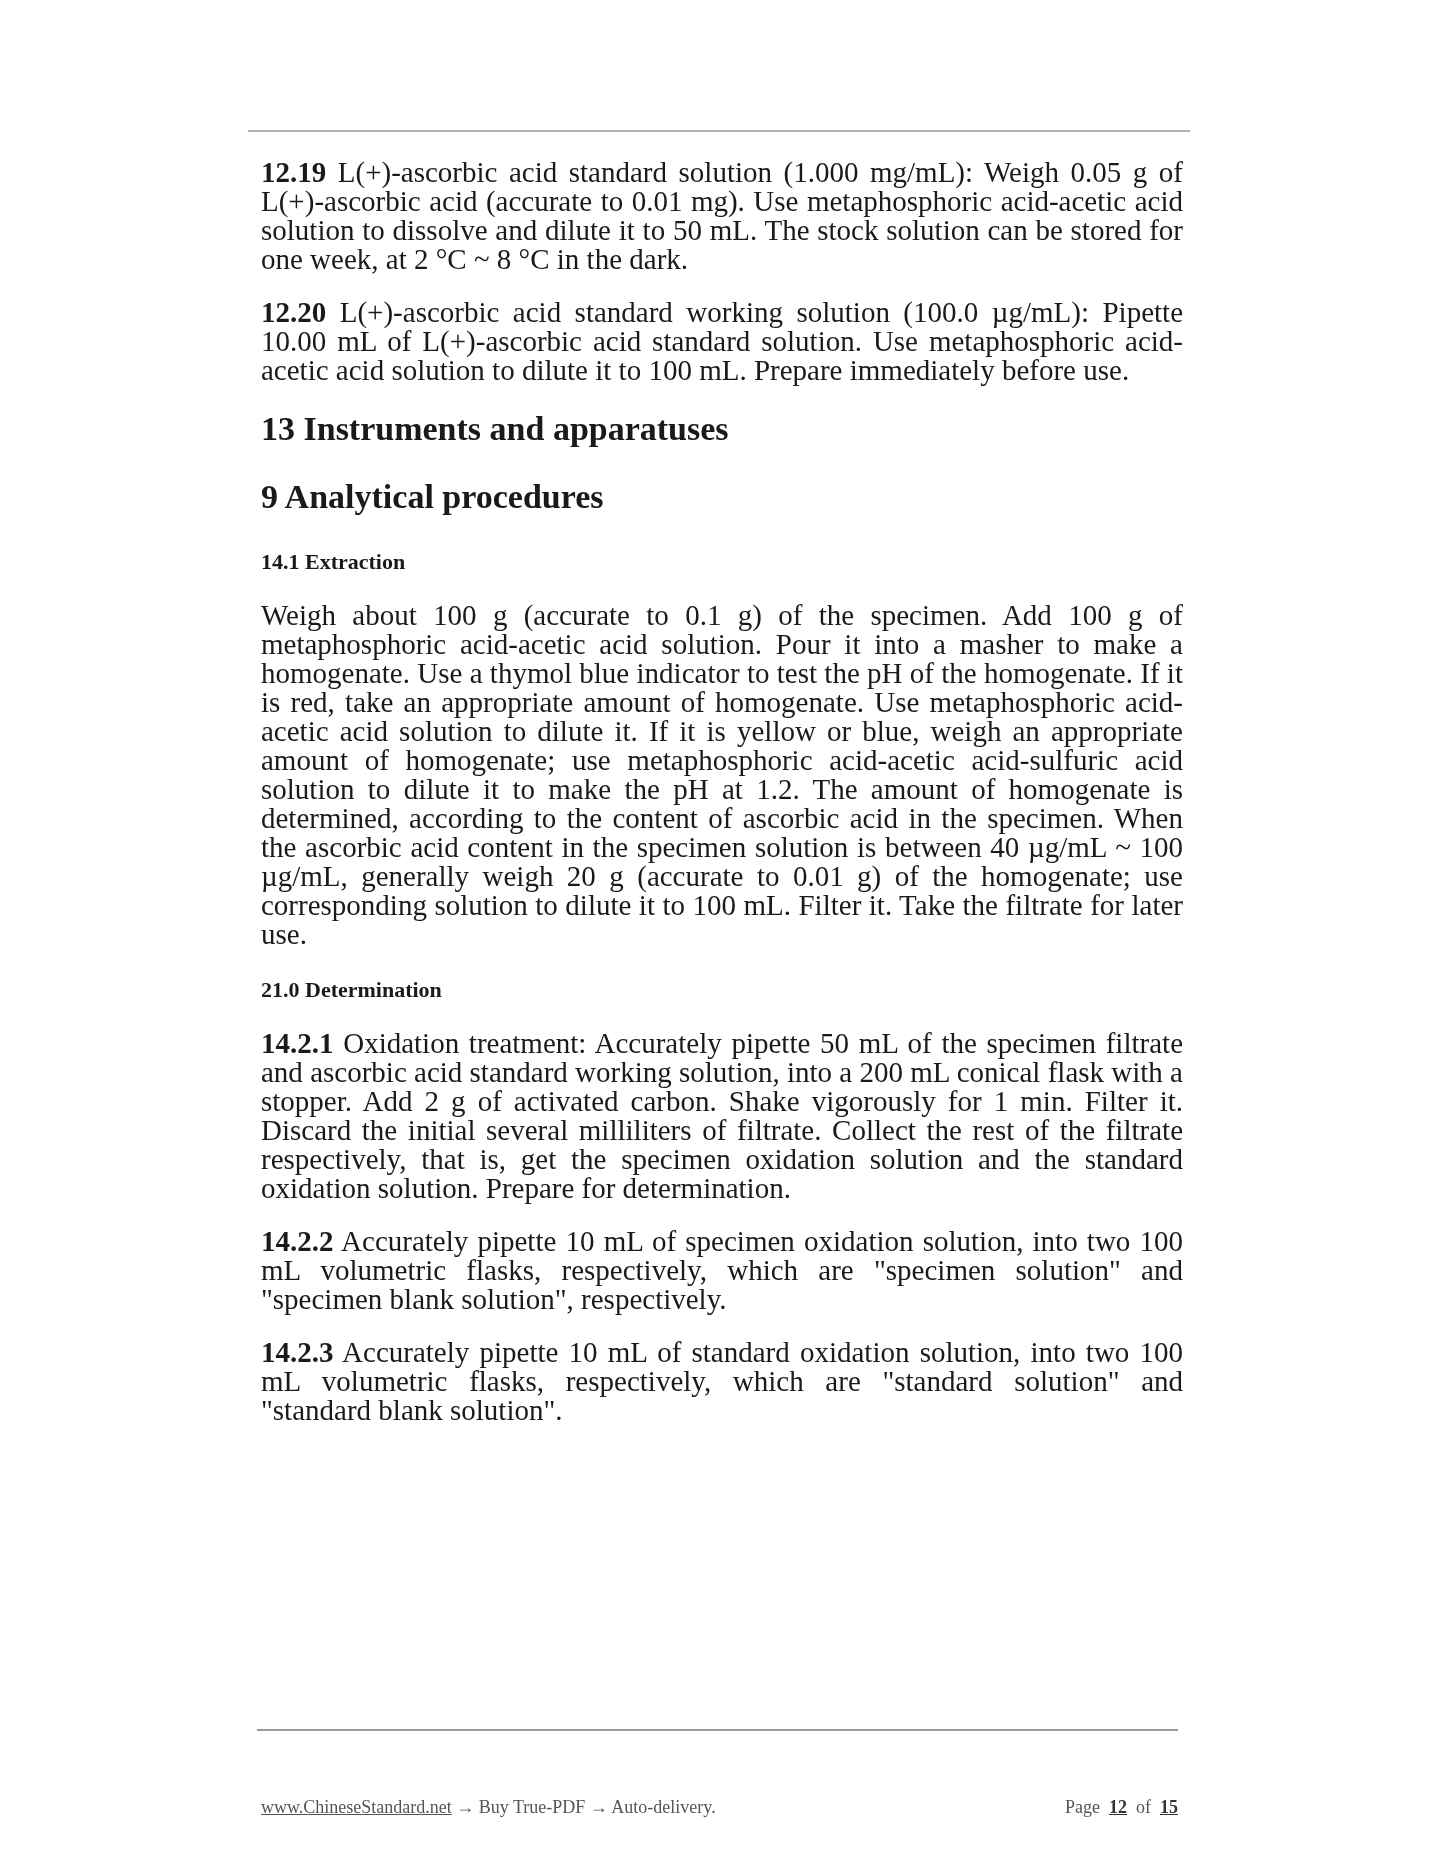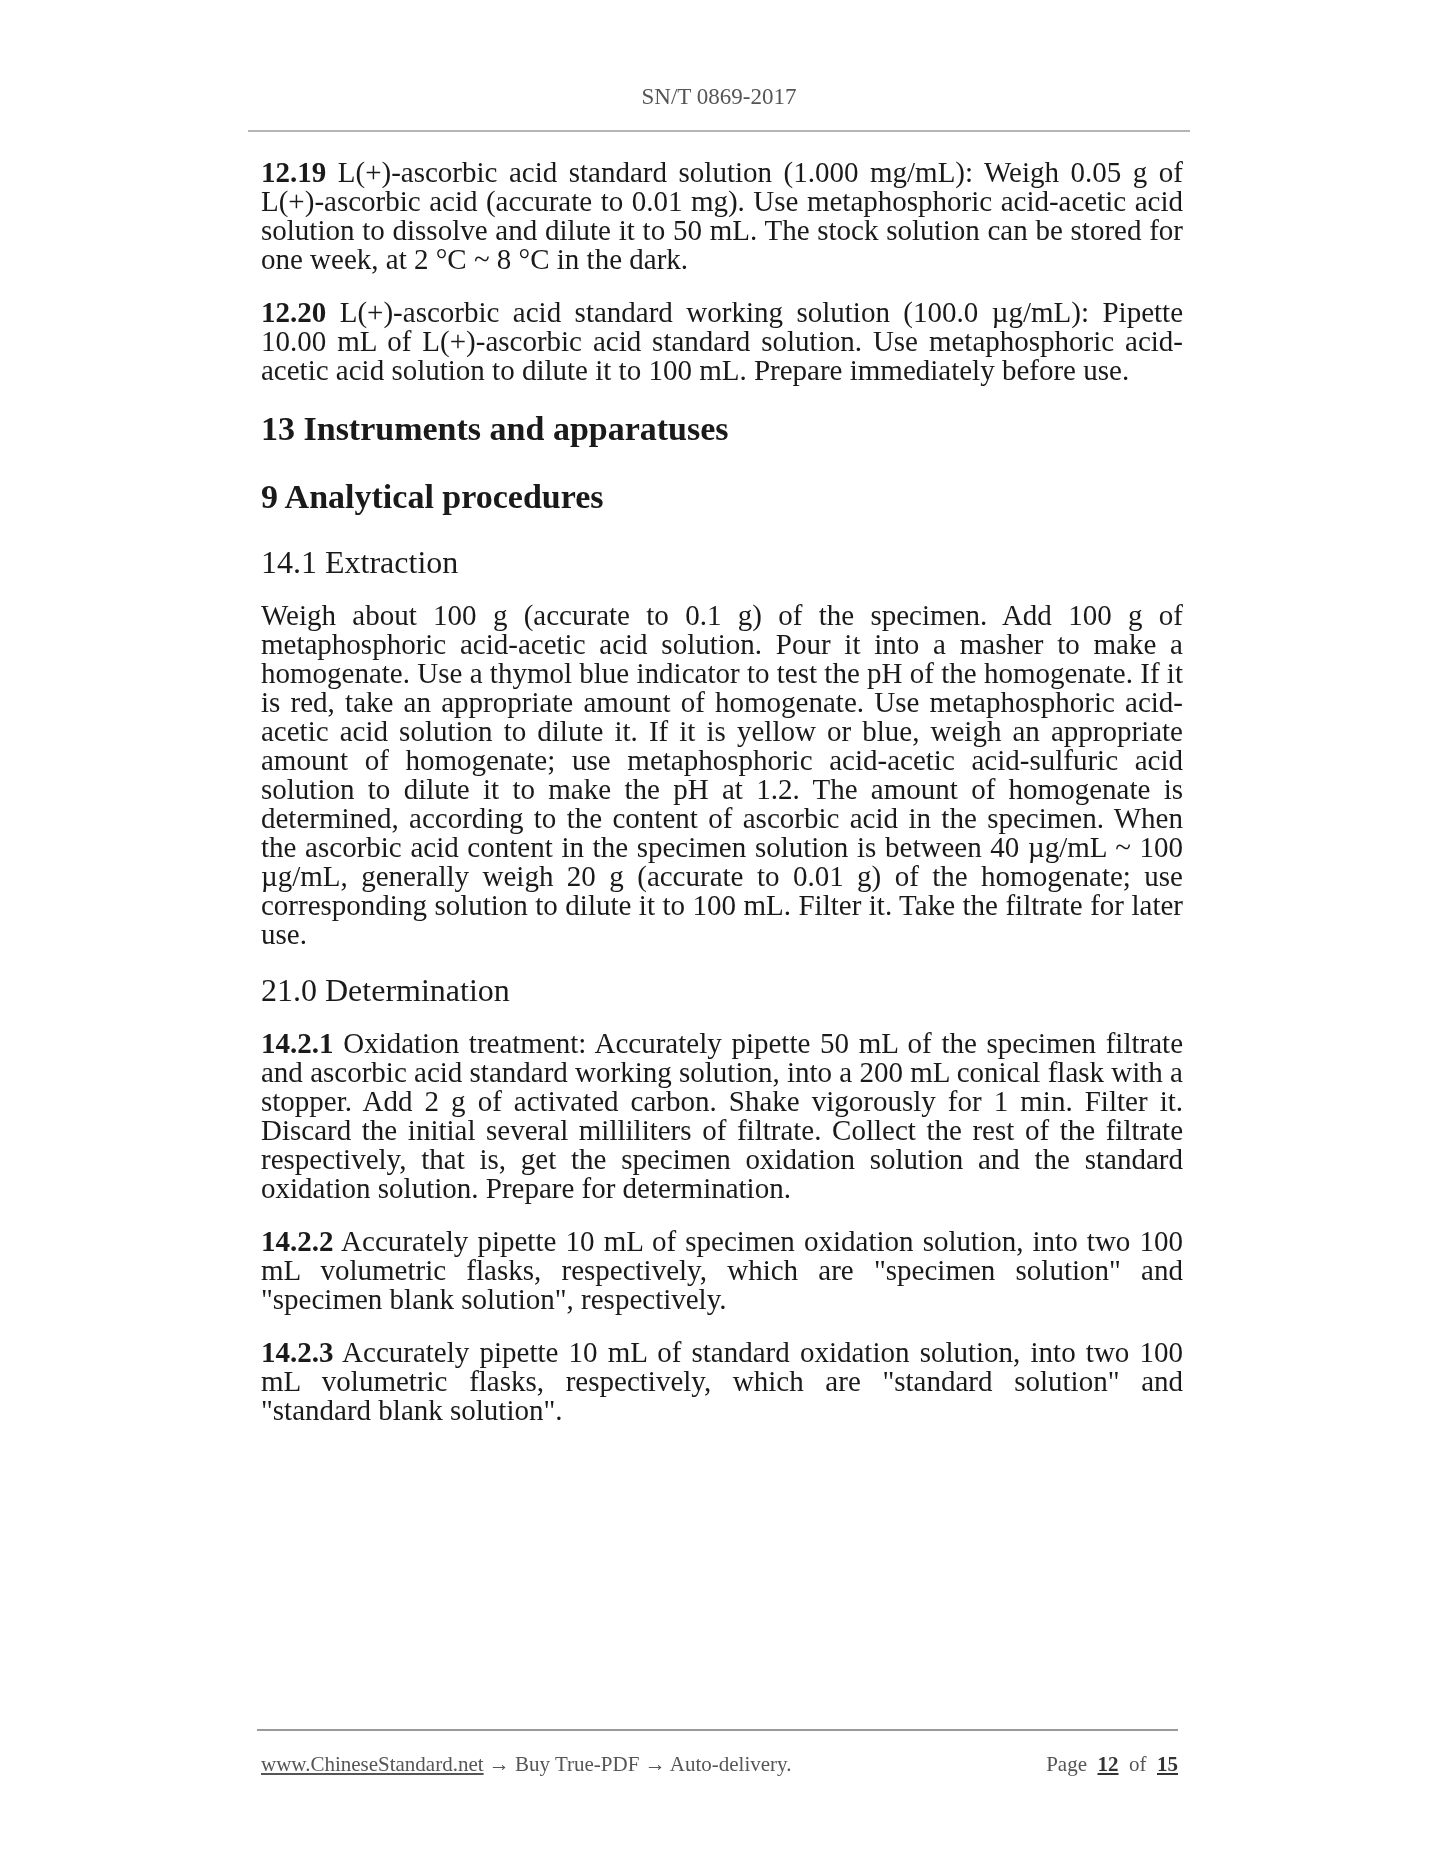--- a/index.html
+++ b/index.html
@@ -10,35 +10,34 @@
   .running-header { position: absolute; left: 248px; width: 942px; top: 84px;
                     text-align: center; font-size: 23px; color: #555555; }
   .header-rule { position: absolute; left: 248px; width: 942px; top: 130px; height: 0;
                  border-top: 2px solid #b5b5b5; }
 
   .content { position: absolute; left: 261px; width: 922px; top: 158px; }
   p.para { margin: 0 0 24px 0; font-size: 29px; line-height: 29px; text-align: justify;
            text-align-last: left; }
   p.para .num { font-weight: bold; }
   h2.sec { margin: 18px 0 28px 0; font-size: 34px; font-weight: bold; line-height: 40px; font-family: Liberation Serif, serif; }
-  h3.sub { margin: 0 0 22px 0; font-size: 32px; font-weight: normal; line-height: 34px; }
+  h3.sub { margin: 0 0 22px 0; font-size: 22px; font-weight: bold; line-height: 34px; }
 
   .footer-rule { position: absolute; left: 257px; width: 921px; top: 1729px; height: 0;
                  border-top: 2px solid #9a9a9a; }
-  .footer { position: absolute; left: 261px; width: 917px; top: 1752px; font-size: 21px;
+  .footer { position: absolute; left: 261px; width: 917px; top: 1797px; font-size: 18px;
             color: #555555; display: flex; justify-content: space-between; }
   .footer a { color: #555555; text-decoration: underline; }
   .footer .pg b { color: #333333; text-decoration: underline; }
 </style>
 </head>
 <body>
 
 <div class="page">
 
-  <div class="running-header">SN/T 0869-2017</div>
   <div class="header-rule"></div>
 
   <div class="content">
 
     <p class="para">
       <span class="num">12.19</span>
       <span>L(+)-ascorbic acid standard solution (1.000 mg/mL): Weigh 0.05 g of L(+)-ascorbic acid (accurate to 0.01 mg). Use metaphosphoric acid-acetic acid solution to dissolve and dilute it to 50 mL. The stock solution can be stored for one week, at 2 °C ~ 8 °C in the dark.</span>
     </p>
 
     <p class="para">

